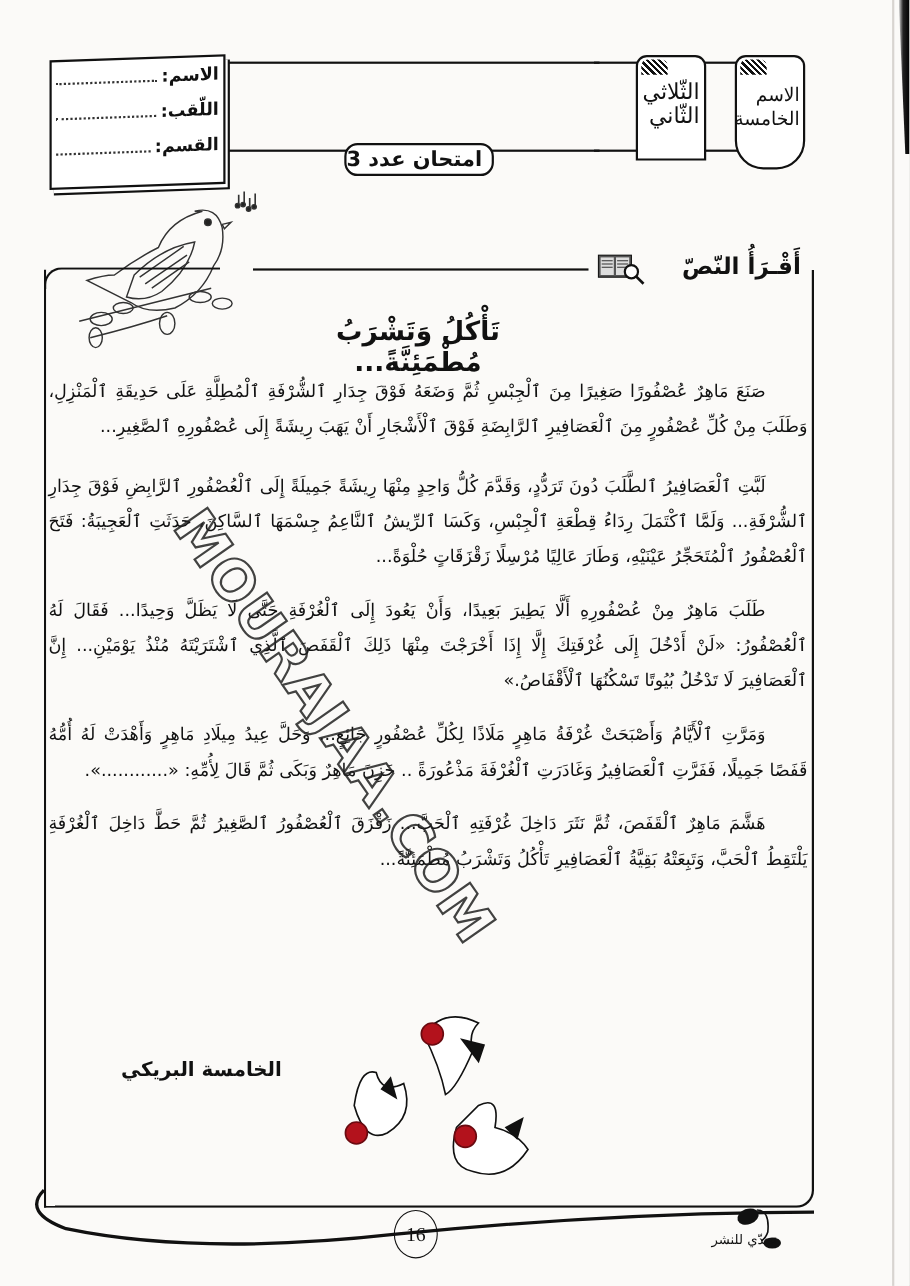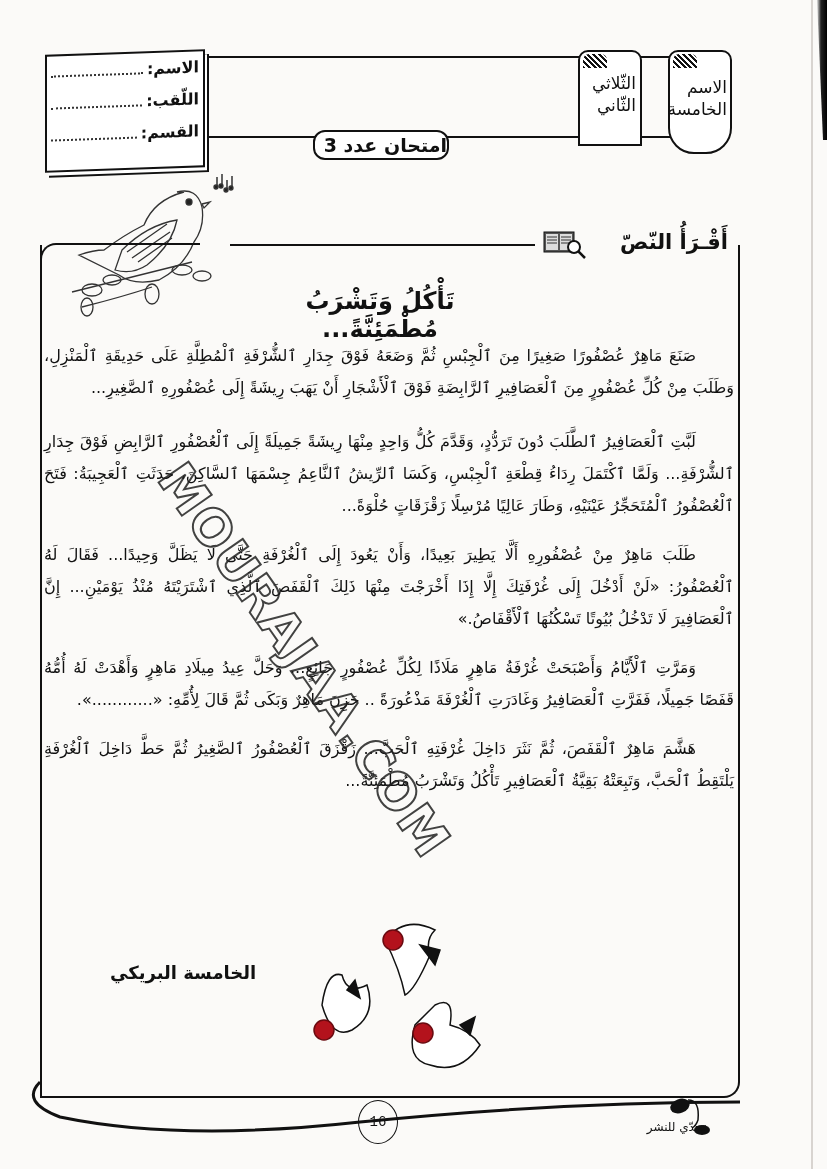--- a/index.html
+++ b/index.html
@@ -12,31 +12,31 @@
   .scan-line { position: absolute; right: 14px; top: 0; width: 2px; height: 1169px; background: #d8d4d0; }
 
   
   .header-band { position: absolute; left: 205px; top: 56px; width: 340px; height: 82px;
     border-top: 2px solid #111; border-bottom: 2px solid #111; }
   .header-right-connector { position: absolute; left: 540px; top: 56px; width: 170px; height: 82px;
     border-top: 2px solid #111; border-bottom: 2px solid #111; }
   .subject-title { position: absolute; left: 290px; top: 78px; width: 220px; text-align: center;
     font-size: 26px; font-weight: bold; direction: rtl; }
   .exam-pill { position: absolute; left: 313px; top: 130px; width: 136px; height: 30px;
-    border: 2px solid #111; border-radius: 12px; background: #fff; text-align: right;
+    border: 2px solid #111; border-radius: 12px; background: #fff; text-align: left;
     font-size: 19px; font-weight: bold; line-height: 26px; direction: rtl; }
 
   .grade-tab { position: absolute; left: 668px; top: 50px; width: 64px; height: 104px;
     border: 2px solid #111; border-radius: 10px 10px 26px 26px; background: #fff;
     direction: rtl; font-size: 17px; text-align: right; padding: 24px 3px 0 0; line-height: 22px; }
   .grade-tab .hatch { position: absolute; left: 3px; top: 2px; width: 24px; height: 14px;
     background: repeating-linear-gradient(45deg, #111 0 2px, #fff 2px 4px); border-radius: 6px 6px 0 0; }
   .term-tab { position: absolute; left: 578px; top: 50px; width: 64px; height: 96px;
     border: 2px solid #111; border-radius: 10px 10px 0 0; background: #fff;
-    direction: rtl; font-size: 17px; text-align: right; padding: 20px 4px 0 0; line-height: 22px; }
+    direction: rtl; font-size: 20px; text-align: right; padding: 20px 4px 0 0; line-height: 22px; }
   .term-tab .hatch { position: absolute; left: 3px; top: 2px; width: 24px; height: 14px;
     background: repeating-linear-gradient(45deg, #111 0 2px, #fff 2px 4px); border-radius: 6px 6px 0 0; }
 
   .student-card { position: absolute; left: 45px; top: 52px; width: 160px; height: 118px;
     border: 2px solid #111; background: #fff; transform: skewY(-2deg); box-shadow: 3px 4px 0 -1px #fff, 4px 5px 0 0 #111; }
   .student-row { display: flex; direction: rtl; align-items: baseline; height: 32px; padding: 6px 4px 0 4px; }
   .student-label { font-size: 16px; font-weight: bold; white-space: nowrap; }
   .student-dots { flex: 1; border-bottom: 2px dotted #333; margin: 0 4px 0 0; height: 14px; }
 
   
@@ -58,21 +58,21 @@
 
   .story { position: absolute; left: 44px; top: 340px; width: 690px; direction: rtl; text-align: justify;
     font-size: 16px; line-height: 32px; }
   .story p { margin-bottom: 17px; text-indent: 38px; }
   .story p:nth-child(1) { margin-bottom: 22px; }
 
   .author { position: absolute; left: 110px; top: 962px; font-size: 18px; font-weight: bold; direction: rtl; }
   .birds-bottom { position: absolute; left: 300px; top: 920px; width: 200px; height: 160px; }
 
   .page-number { position: absolute; left: 358px; top: 1100px; width: 40px; height: 44px; border: 1.5px solid #111;
-    border-radius: 50%; text-align: center; line-height: 42px; font-family: Liberation Mono, monospace; font-size: 14px; }
+    border-radius: 50%; text-align: center; line-height: 42px; font-family: Liberation Serif, serif; font-size: 18px; }
   .publisher { position: absolute; left: 628px; top: 1090px; width: 90px; height: 50px; }
   .publisher-label { position: absolute; right: 12px; bottom: 6px; font-size: 12px; direction: rtl; font-weight: normal; }
 
   .watermark { position: absolute; left: 170px; top: 440px; font-family: "DejaVu Sans", sans-serif; font-size: 50px;
     font-weight: bold; color: transparent; -webkit-text-stroke: 2px #222; letter-spacing: 1px;
     transform: rotate(55deg); transform-origin: left center; opacity: 0.85; pointer-events: none;
     white-space: nowrap; }
 </style>
 </head>
 <body>

